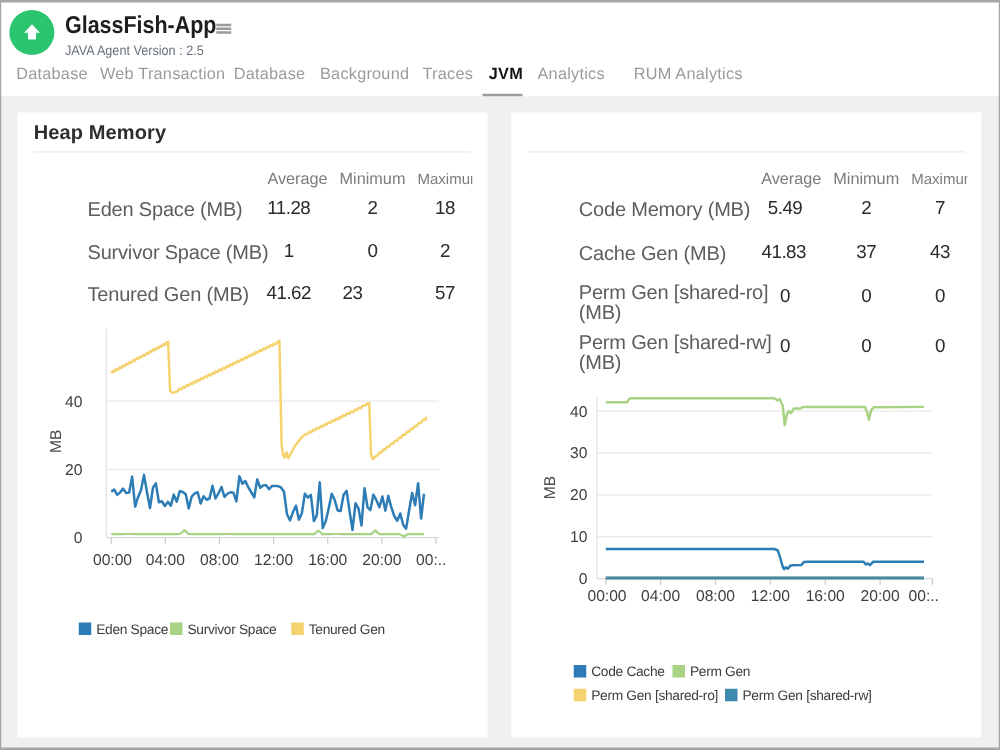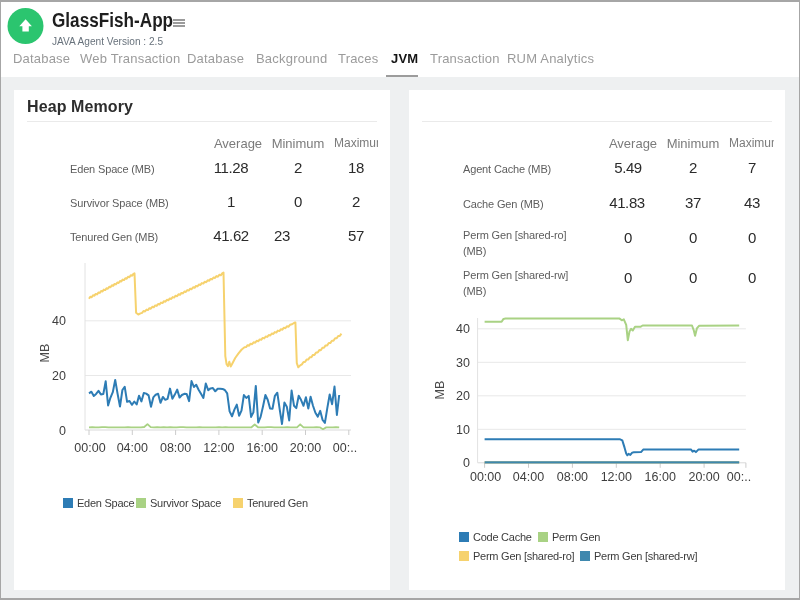--- a/index.html
+++ b/index.html
@@ -22,21 +22,21 @@
 #jvmline { position:absolute; left:386px; top:75px; width:32px; height:2px; background:#9c9c9c; }
 
 .card { position:absolute; top:90px; height:500px; background:#fff; overflow:hidden; }
 #card1 { left:14px; width:376px; }
 #card2 { left:409px; width:376px; }
 .ctitle { position:absolute; left:13px; top:8px; font-size:16px; font-weight:bold; color:#2d2d2d; letter-spacing:0.1px; }
 .csep { position:absolute; left:13px; right:13px; top:31px; height:1px; background:#eaeaea; }
 
 .th { position:absolute; font-size:13px; color:#7b7b7b; transform:translate(-50%,-50%); white-space:nowrap; }
 .thclip { position:absolute; font-size:12px; color:#7b7b7b; overflow:hidden; white-space:nowrap; height:15px; }
-.lbl { position:absolute; font-size:11px; letter-spacing:-0.15px; color:#5d5d5d; white-space:nowrap; line-height:16px; }
+.lbl { position:absolute; font-size:16px; letter-spacing:-0.15px; color:#5d5d5d; white-space:nowrap; line-height:16px; }
 .val { position:absolute; font-size:15px; letter-spacing:-0.4px; color:#2b2b2b; transform:translate(-50%,-50%); white-space:nowrap; }
 
 svg text { font-family:"Liberation Sans", sans-serif; }
 .leg { position:absolute; font-size:11px; letter-spacing:-0.25px; color:#3c3c3c; white-space:nowrap; }
 .leg .sq { display:inline-block; width:10px; height:10px; margin-right:4px; position:relative; top:1px; }
 </style>
 </head>
 <body>
 <div id="page">
   <div id="hdr"></div>
@@ -51,21 +51,21 @@
       <div></div>
     </div>
   <div id="subtitle">JAVA Agent Version : 2.5</div>
   <div id="tabs">
     <span style="left:13px">Database</span>
       <span style="left:80px">Web Transaction</span>
       <span style="left:187px">Database</span>
       <span style="left:256px">Background</span>
       <span style="left:338px">Traces</span>
       <span class="on" style="left:391px">JVM</span>
-      <span style="left:430px">Transaction</span>
+      <span style="left:430px">Analytics</span>
       <span style="left:507px">RUM Analytics</span>
   </div>
   <div id="jvmline"></div>
 
   <div class="card" id="card1">
     <div class="ctitle">Heap Memory</div>
     <div class="csep"></div>
     <div class="th" style="left:224px; top:53px;">Average</div>
     <div class="th" style="left:284px; top:53px;">Minimum</div>
     <div class="thclip" style="left:320px; top:46px; width:44px;">Maximum</div>
@@ -127,21 +127,21 @@
     <div class="leg" style="left:122px; top:407px;"><span class="sq" style="background:#a9d284"></span>Survivor Space</div>
     <div class="leg" style="left:219px; top:407px;"><span class="sq" style="background:#f6d26e"></span>Tenured Gen</div>
   </div>
 
   <div class="card" id="card2">
     <div class="csep"></div>
     <div class="th" style="left:224px; top:53px;">Average</div>
     <div class="th" style="left:284px; top:53px;">Minimum</div>
     <div class="thclip" style="left:320px; top:46px; width:45px;">Maximum</div>
 
-    <div class="lbl" style="left:54px; top:71px;">Agent Cache (MB)</div>
+    <div class="lbl" style="left:54px; top:71px;">Code Memory (MB)</div>
     <div class="val" style="left:219px; top:77px;">5.49</div>
     <div class="val" style="left:284px; top:77px;">2</div>
     <div class="val" style="left:343px; top:77px;">7</div>
 
     <div class="lbl" style="left:54px; top:106px;">Cache Gen (MB)</div>
     <div class="val" style="left:218px; top:112px;text-align:center;">41.83</div>
     <div class="val" style="left:284px; top:112px;">37</div>
     <div class="val" style="left:343px; top:112px;">43</div>
 
     <div class="lbl" style="left:54px; top:137px;">Perm Gen [shared-ro]<br>(MB)</div>

